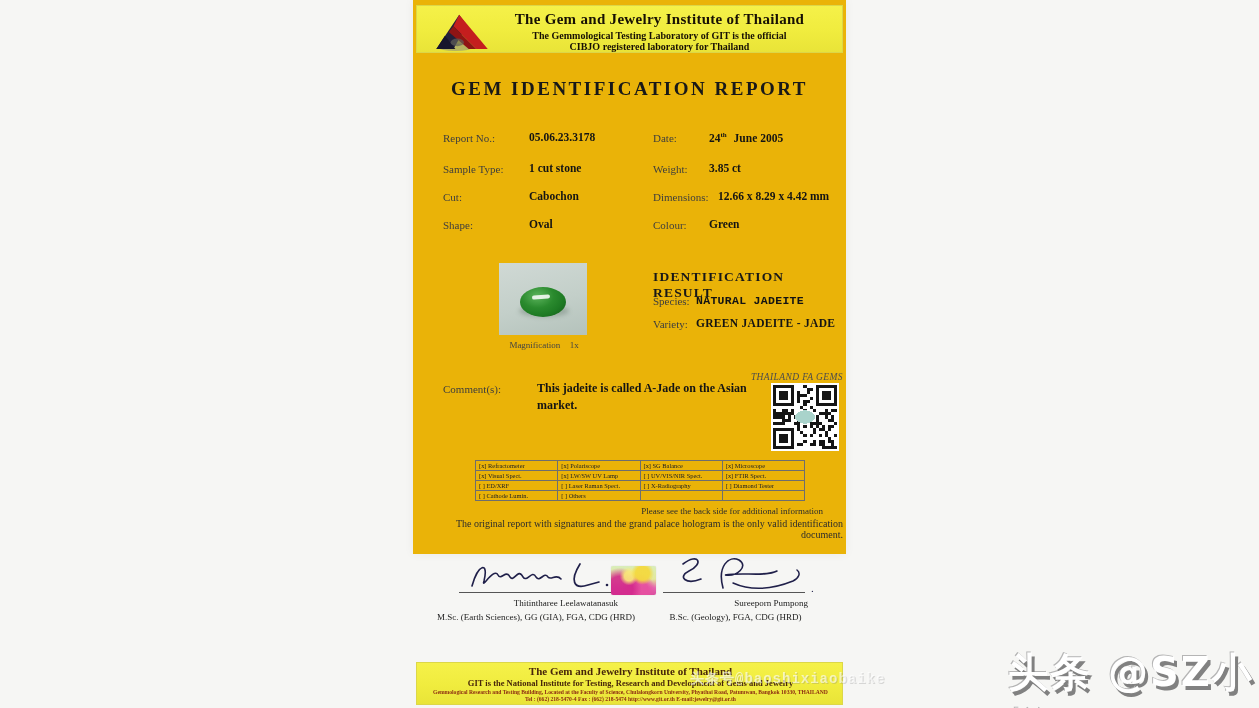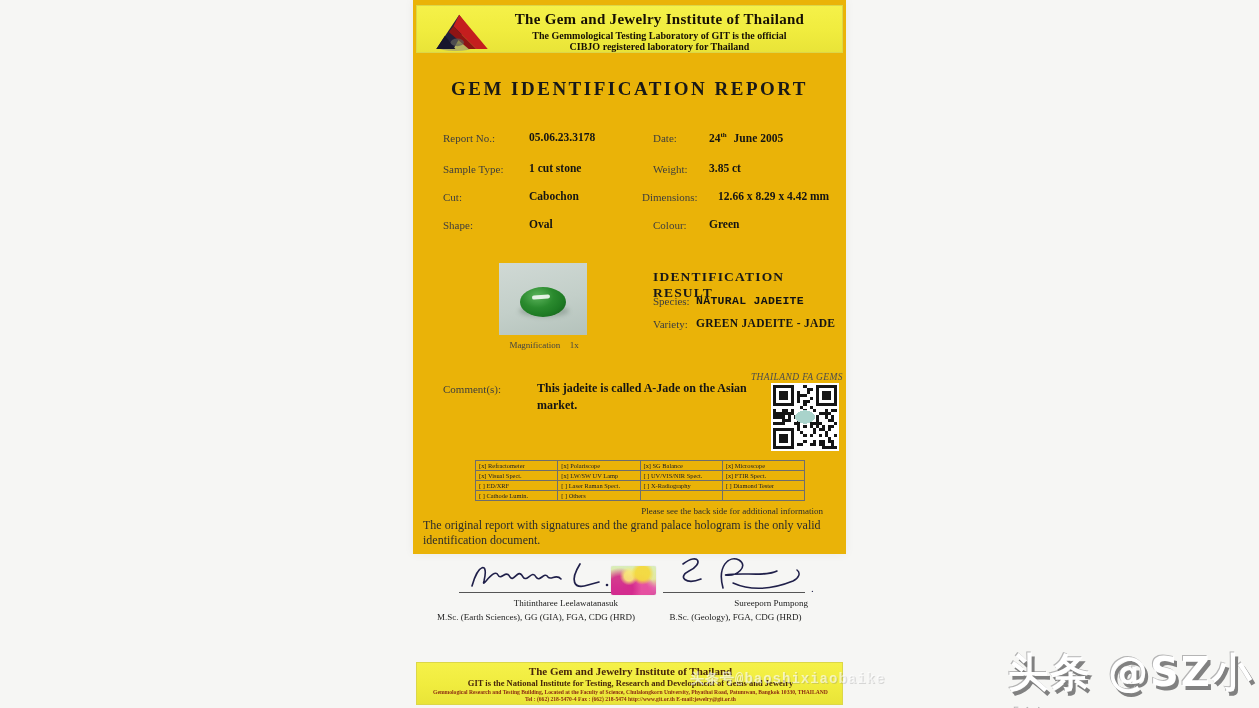--- a/index.html
+++ b/index.html
@@ -65,21 +65,21 @@
   .instr-heading { left:40px; top:448px; width:370px; text-align:center;
     font-size:9.5px; color:#222; text-decoration:underline; }
   .instr-table {
     left:62px; top:460px; width:330px; border-collapse:collapse;
     font-size:6.4px; color:#222; table-layout:fixed;
   }
   .instr-table td { border:1px solid #6e6e6e; height:10px; padding:0 0 0 3px;
     white-space:nowrap; overflow:hidden; }
 
   .note1 { left:40px; top:506px; width:370px; text-align:right; font-size:9px; color:#2c2c2c; }
-  .note2 { left:10px; top:518px; width:420px; text-align:left; font-size:12px; color:#2c2c2c; }
+  .note2 { left:10px; top:518px; width:420px; text-align:right; font-size:10px; color:#2c2c2c; }
 
   .sig-svg { overflow:visible; }
   .sig-line { height:0; border-top:1px solid #555; }
   .sig-name { font-size:9px; color:#222; text-align:right; }
   .sig-cred { font-size:9px; color:#222; text-align:center; }
 
   .hologram {
     left:198px; top:566px; width:45px; height:29px; border-radius:2px;
     background:
       radial-gradient(circle at 70% 25%, rgba(244,217,63,.95) 0 18%, rgba(244,217,63,0) 30%),
@@ -138,21 +138,21 @@
       <span style="margin-left:4px;">June 2005</span>
     </div>
 
     <div class="abs flabel" style="left:30px;top:163px;">Sample Type:</div>
     <div class="abs fvalue" style="left:116px;top:162px;">1 cut stone</div>
     <div class="abs flabel" style="left:240px;top:163px;">Weight:</div>
     <div class="abs fvalue" style="left:296px;top:162px;">3.85 ct</div>
 
     <div class="abs flabel" style="left:30px;top:191px;">Cut:</div>
     <div class="abs fvalue" style="left:116px;top:190px;">Cabochon</div>
-    <div class="abs flabel" style="left:229px;top:191px;">Dimensions:</div>
+    <div class="abs flabel" style="left:240px;top:191px;">Dimensions:</div>
     <div class="abs fvalue" style="left:305px;top:190px;">12.66 x 8.29 x 4.42 mm</div>
 
     <div class="abs flabel" style="left:30px;top:219px;">Shape:</div>
     <div class="abs fvalue" style="left:116px;top:218px;">Oval</div>
     <div class="abs flabel" style="left:240px;top:219px;">Colour:</div>
     <div class="abs fvalue" style="left:296px;top:218px;">Green</div>
 
     <div class="abs photo">
       <div class="abs stone-shadow"></div>
       <div class="abs stone"></div>

